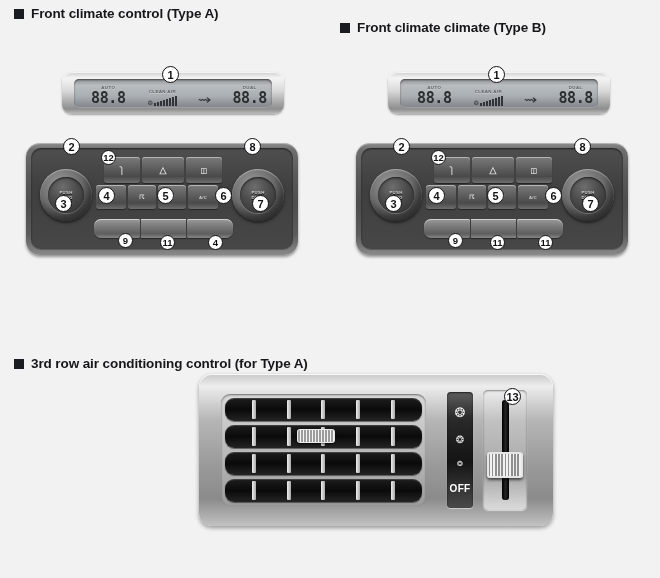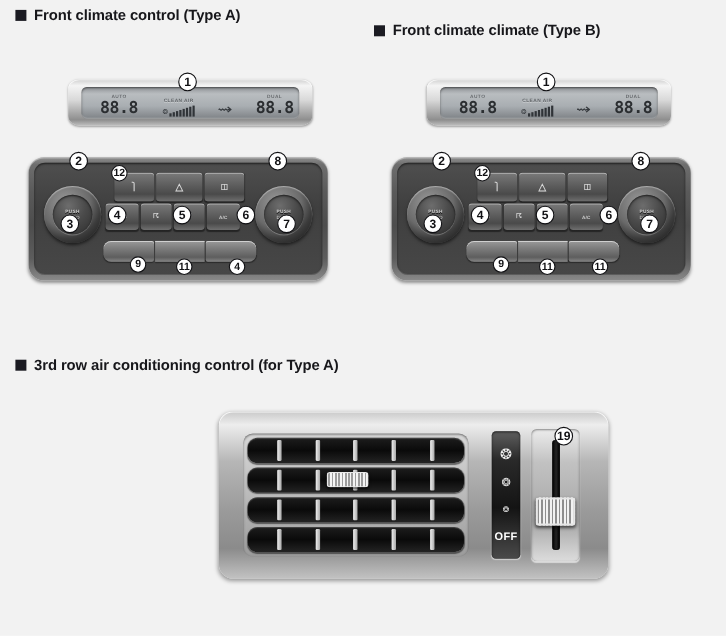--- a/index.html
+++ b/index.html
@@ -31,21 +31,21 @@
   .heading .bullet {
     width: 10px;
     height: 10px;
     background: #1b1b22;
     display: inline-block;
     flex: 0 0 auto;
   }
 
   #heading-a { left: 14px;  top: 6px; }
   #heading-b { left: 340px; top: 20px; }
-  #heading-c { left: 14px;  top: 324px; text-align: center; }
+  #heading-c { left: 14px;  top: 356px; text-align: center; }
 
   
   .module { position: absolute; }
 
   
   .lcd-unit {
     position: relative;
     width: 222px;
     height: 42px;
     border-radius: 10px/9px;
@@ -557,14 +557,14 @@
       <span class="fan-icon" style="font-size:7px">❂</span>
       <span class="fan-off">OFF</span>
     </div>
 
     <div class="slider-well">
       <div class="slider-track"></div>
       <div class="slider-thumb"></div>
     </div>
 
   </div>
-  <div class="callout" style="left:305px; top:14px;">19</div>
+  <div class="callout" style="left:305px; top:14px;">13</div>
 </div>
 
 </body></html>

